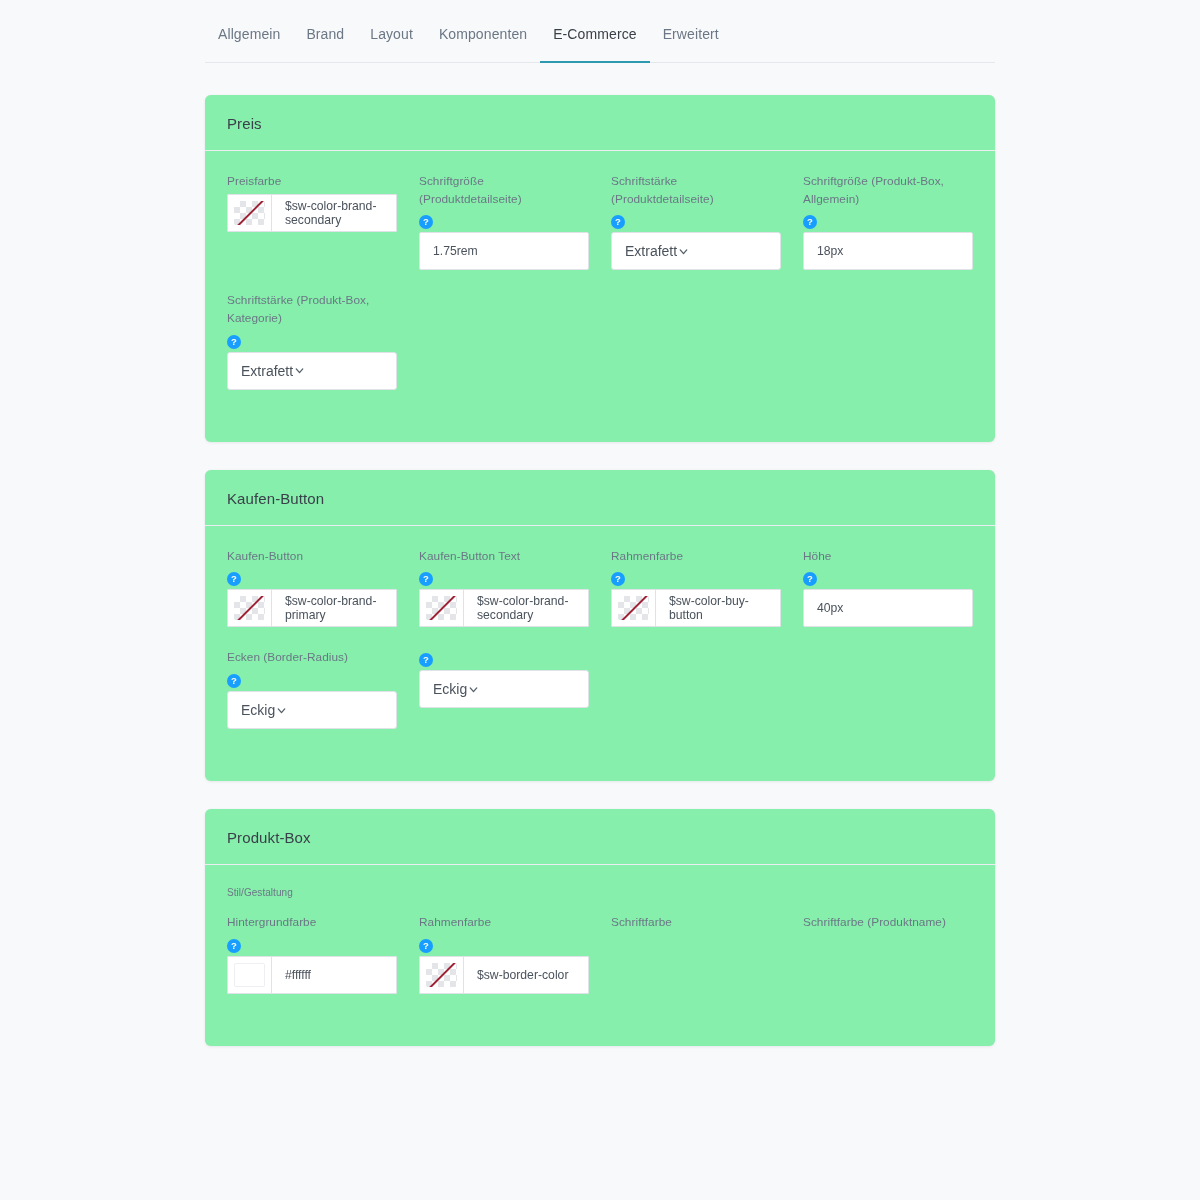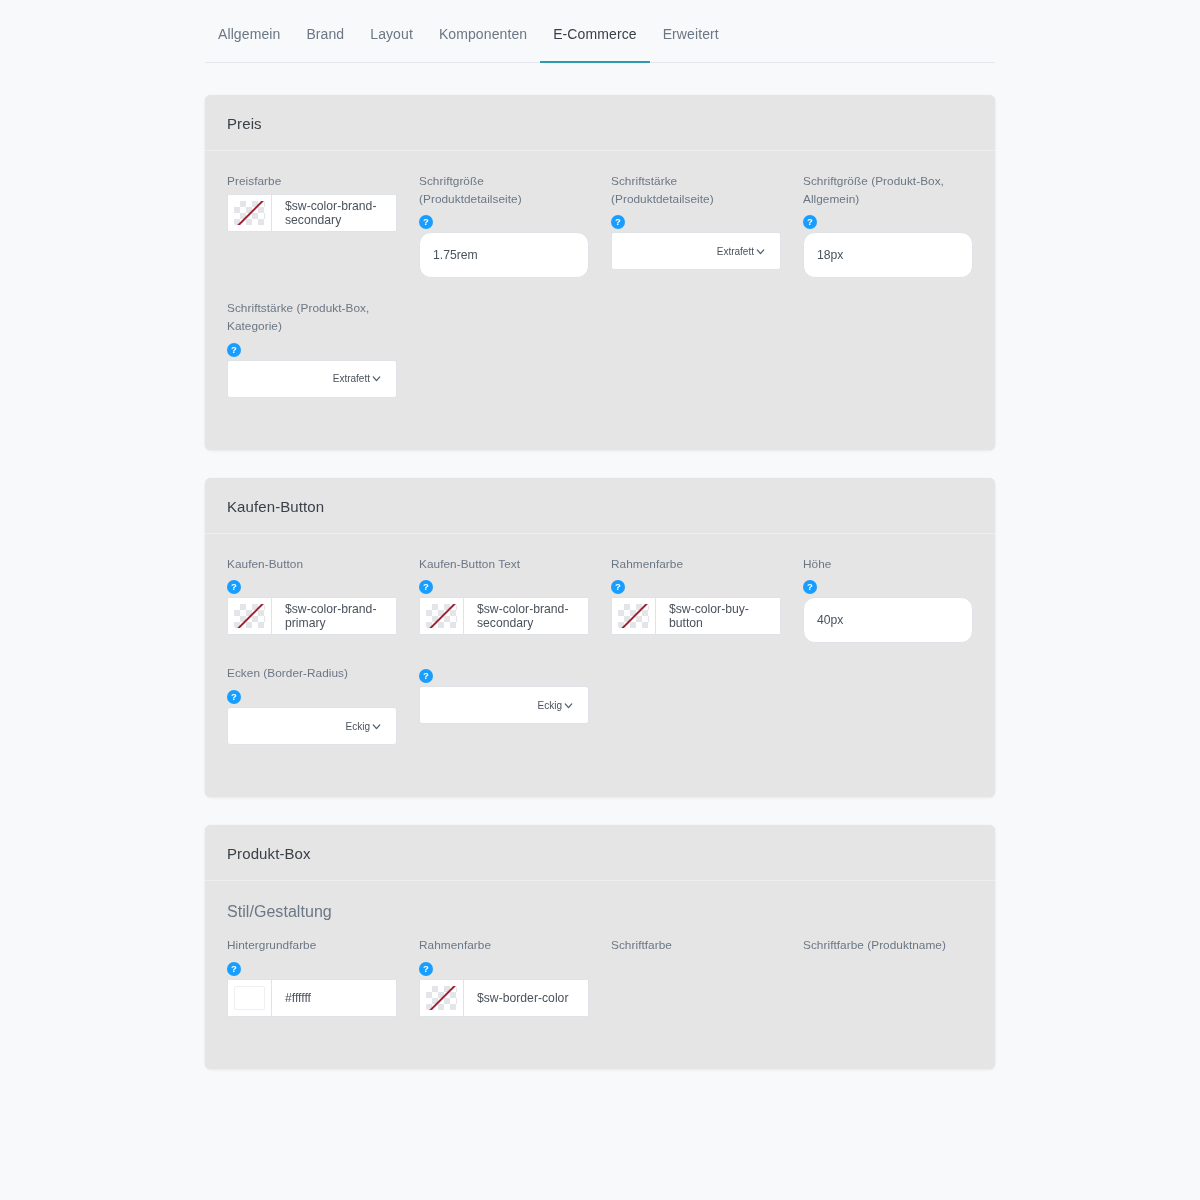--- a/index.html
+++ b/index.html
@@ -41,21 +41,21 @@
   }
   .tab.active {
     color: #3a4049;
     border-bottom-color: #2e9ab0;
   }
 
   
   .card {
     width: 790px;
     margin: 0 auto 28px auto;
-    background: #e5e5e5;
+    background: #86efac;
     border-radius: 6px;
     box-shadow: 0 1px 3px rgba(16,24,40,.07), 0 0 1px rgba(16,24,40,.10);
   }
   .card.first { margin-top: 32px; }
 
   .card-header {
     padding: 20px 22px 18px 22px;
     border-bottom: 1px solid #eceef2;
   }
   .card-title {
@@ -101,42 +101,42 @@
     line-height: 1;
     margin-bottom: 7px;
     cursor: pointer;
     user-select: none;
   }
   .help-slot { height: 21px; }
 
   
   .input {
     width: 100%;
-    height: 46px;
+    height: 38px;
     border: 1px solid #dfe3e8;
-    border-radius: 12px;
+    border-radius: 2px;
     background: #ffffff;
     display: flex;
     align-items: center;
     padding: 0 13px;
     font-size: 12.2px;
     color: #4a525c;
   }
 
   .select {
     width: 100%;
     height: 38px;
     border: 1px solid #dfe3e8;
     border-radius: 3px;
     background: #ffffff;
     display: flex;
     align-items: center;
-    justify-content: flex-end;
+    justify-content: flex-start;
     padding: 9px 13px;
-    font-size: 10px;
+    font-size: 14px;
     color: #4a525c;
     cursor: pointer;
   }
   .chevron { display: flex; align-items: center; color: #55606d; }
 
   
   .color-group {
     width: 100%;
     height: 38px;
     border: 1px solid #dfe3e8;
@@ -187,21 +187,21 @@
     flex: 1;
     display: flex;
     align-items: center;
     padding: 0 13px;
     font-size: 12.2px;
     color: #4a525c;
   }
 
   
   .subsection-title {
-    font-size: 16px;
+    font-size: 10px;
     color: #6b7785;
     margin-bottom: 16px;
     letter-spacing: .05px;
   }
 </style>
 </head>
 <body>
 
 <div class="page">
 

